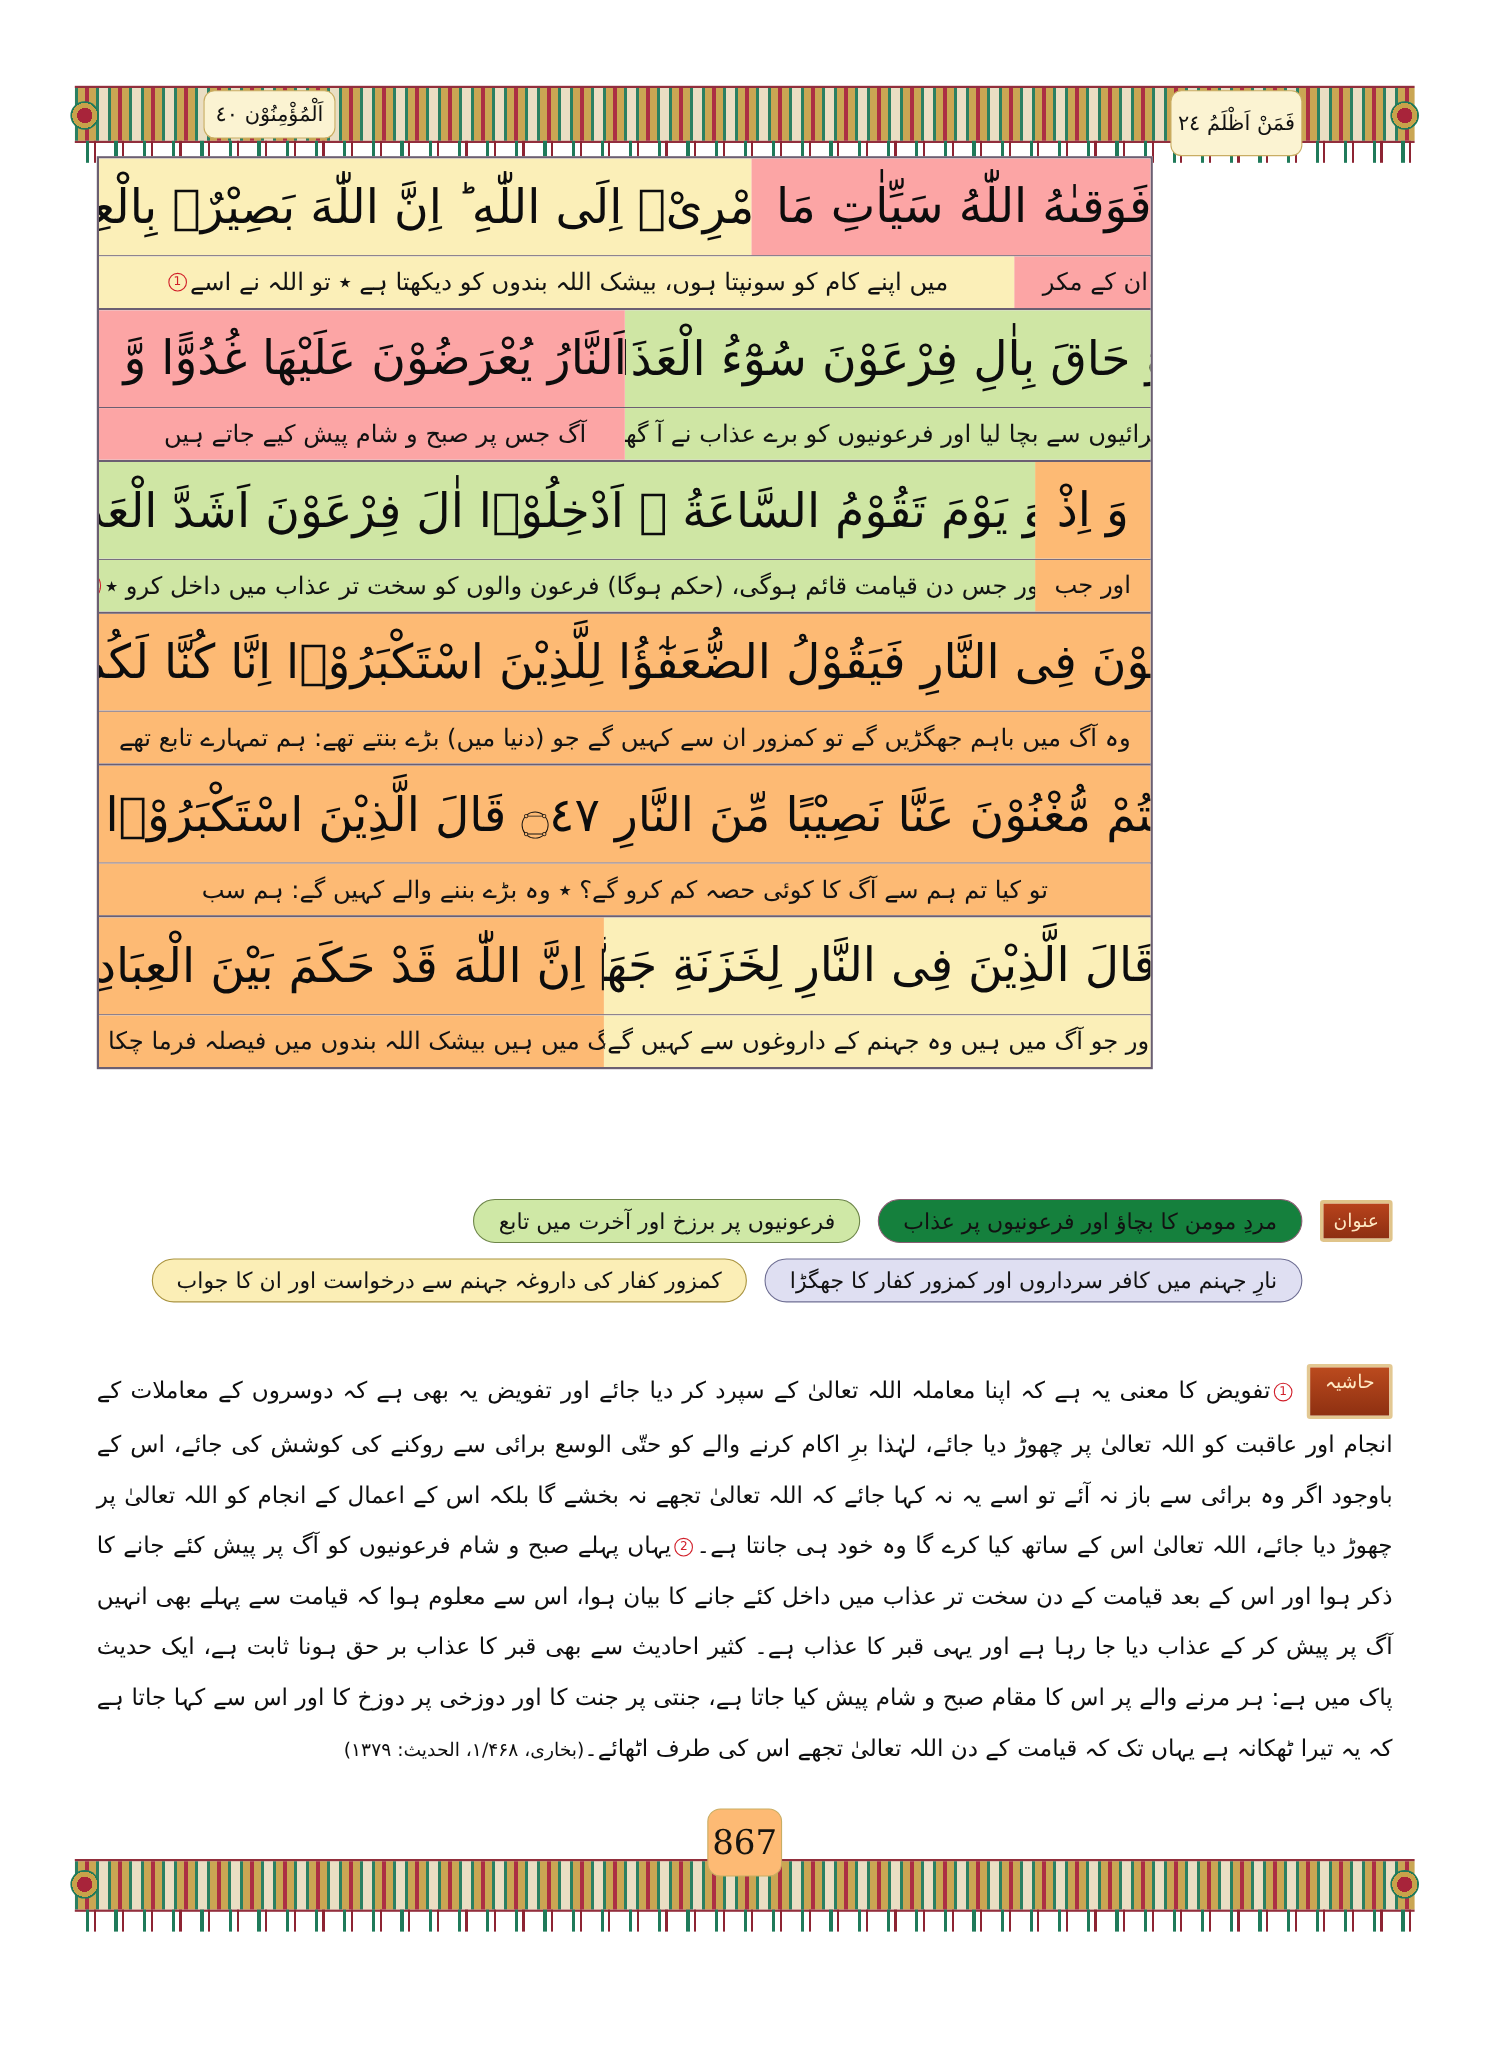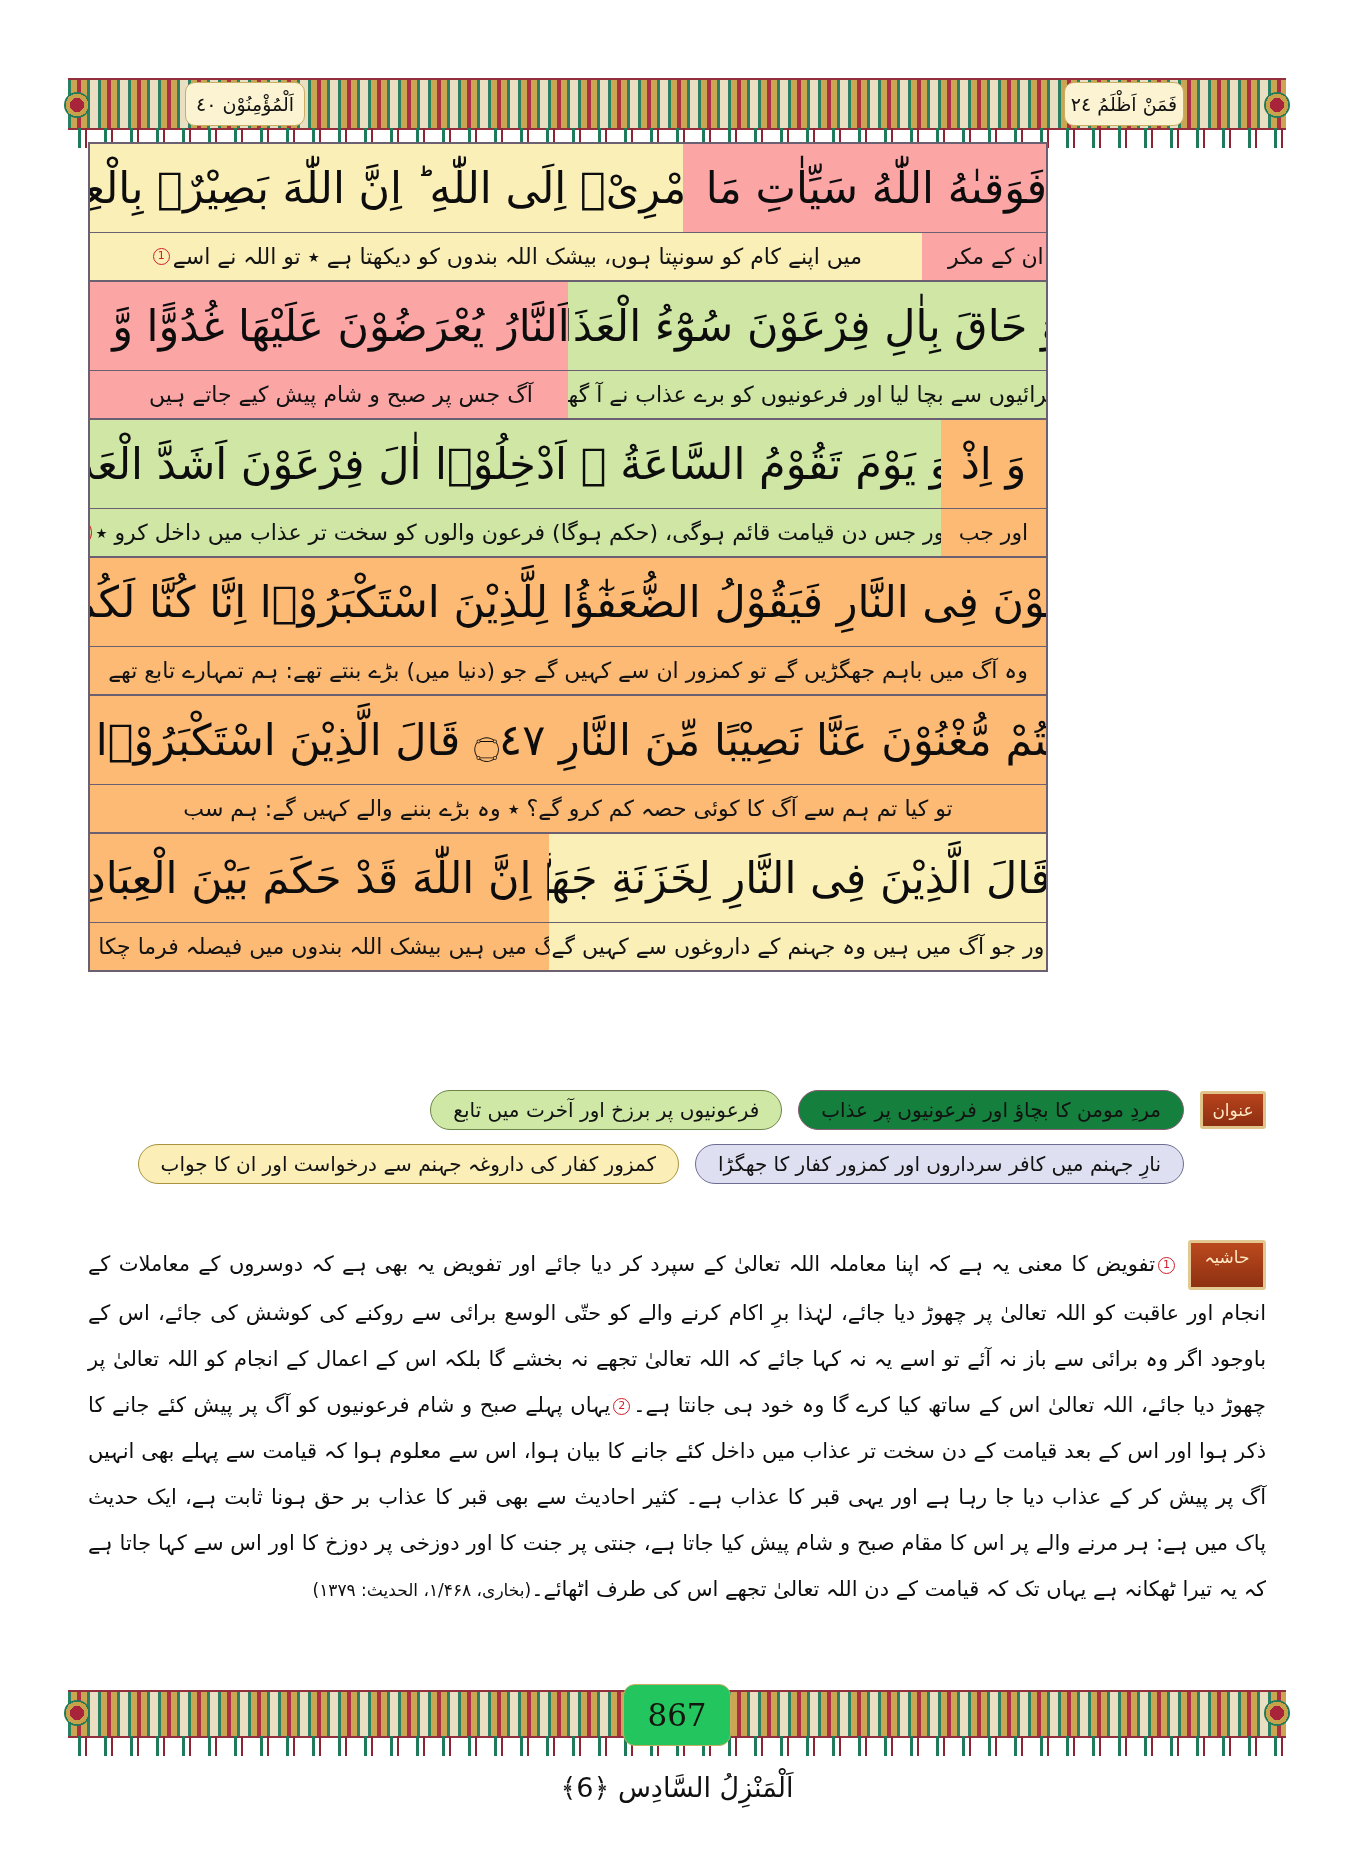--- a/index.html
+++ b/index.html
@@ -67,29 +67,29 @@
     border-radius: 10px;
     display: flex;
     align-items: center;
     justify-content: center;
     font-family: "DejaVu Sans", sans-serif;
     color: #111;
     direction: rtl;
     z-index: 5;
   }
   .cart-left  { left: 185px;  top: 82px; width: 120px; height: 44px; font-size: 19px; }
-  .cart-right { right: 170px; top: 82px; width: 120px; height: 44px; font-size: 19px; }
+  .cart-right { right: 170px; top: 82px; width: 120px; height: 60px; font-size: 19px; }
 
   .page-number-badge {
     position: absolute;
     left: 50%;
     transform: translateX(-50%);
-    top: 1684px;
-    width: 108px; height: 62px;
-    background: #22c55e;
+    top: 1644px;
+    width: 68px; height: 62px;
+    background: #fdba74;
     border: 1px solid #c9ad63;
     border-radius: 12px;
     display: flex; align-items: center; justify-content: center;
     font-size: 31px;
     color: #16140f;
     font-family: "DejaVu Serif", serif;
     z-index: 6;
   }
 
   .manzil-line {
@@ -317,14 +317,13 @@
     <span class="hashiya-badge">حاشیہ</span><span class="fn-marker">1</span><span>تفویض کا معنی یہ ہے کہ اپنا معاملہ اللہ تعالیٰ کے سپرد کر دیا جائے اور تفویض یہ بھی ہے کہ دوسروں کے معاملات کے انجام اور عاقبت کو اللہ تعالیٰ پر چھوڑ دیا جائے، لہٰذا برِ اکام کرنے والے کو حتّی الوسع برائی سے روکنے کی کوشش کی جائے، اس کے باوجود اگر وہ برائی سے باز نہ آئے تو اسے یہ نہ کہا جائے کہ اللہ تعالیٰ تجھے نہ بخشے گا بلکہ اس کے اعمال کے انجام کو اللہ تعالیٰ پر چھوڑ دیا جائے، اللہ تعالیٰ اس کے ساتھ کیا کرے گا وہ خود ہی جانتا ہے۔</span><span class="fn-marker">2</span><span>یہاں پہلے صبح و شام فرعونیوں کو آگ پر پیش کئے جانے کا ذکر ہوا اور اس کے بعد قیامت کے دن سخت تر عذاب میں داخل کئے جانے کا بیان ہوا، اس سے معلوم ہوا کہ قیامت سے پہلے بھی انہیں آگ پر پیش کر کے عذاب دیا جا رہا ہے اور یہی قبر کا عذاب ہے۔ کثیر احادیث سے بھی قبر کا عذاب بر حق ہونا ثابت ہے، ایک حدیث پاک میں ہے: ہر مرنے والے پر اس کا مقام صبح و شام پیش کیا جاتا ہے، جنتی پر جنت کا اور دوزخی پر دوزخ کا اور اس سے کہا جاتا ہے کہ یہ تیرا ٹھکانہ ہے یہاں تک کہ قیامت کے دن اللہ تعالیٰ تجھے اس کی طرف اٹھائے۔</span><span class="cite">(بخاری، ۱/۴۶۸، الحدیث: ۱۳۷۹)</span>
   </div>
 
   <div class="ornament-bar bottom"></div>
   <div class="ornament-spike bottom"></div>
   <div class="orn-cap" style="left:64px; top:1700px;"></div>
   <div class="orn-cap" style="right:64px; top:1700px;"></div>
 
   <div class="page-number-badge">867</div>
 
-  <div class="manzil-line">اَلْمَنْزِلُ السَّادِس ﴿6﴾</div>
 </div>
 
 </body></html>

